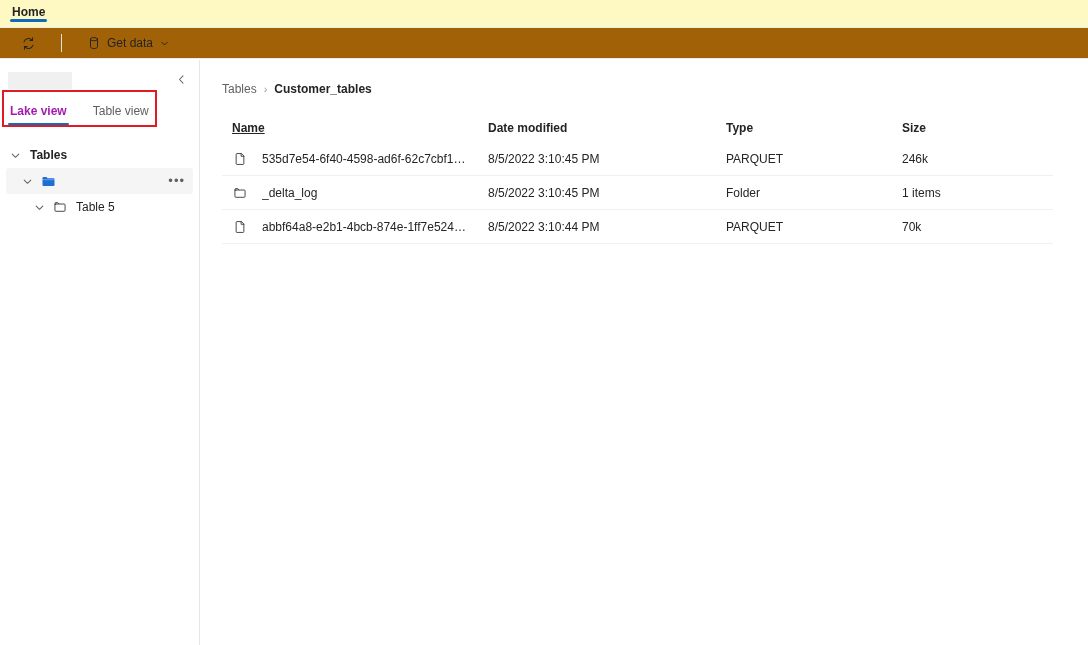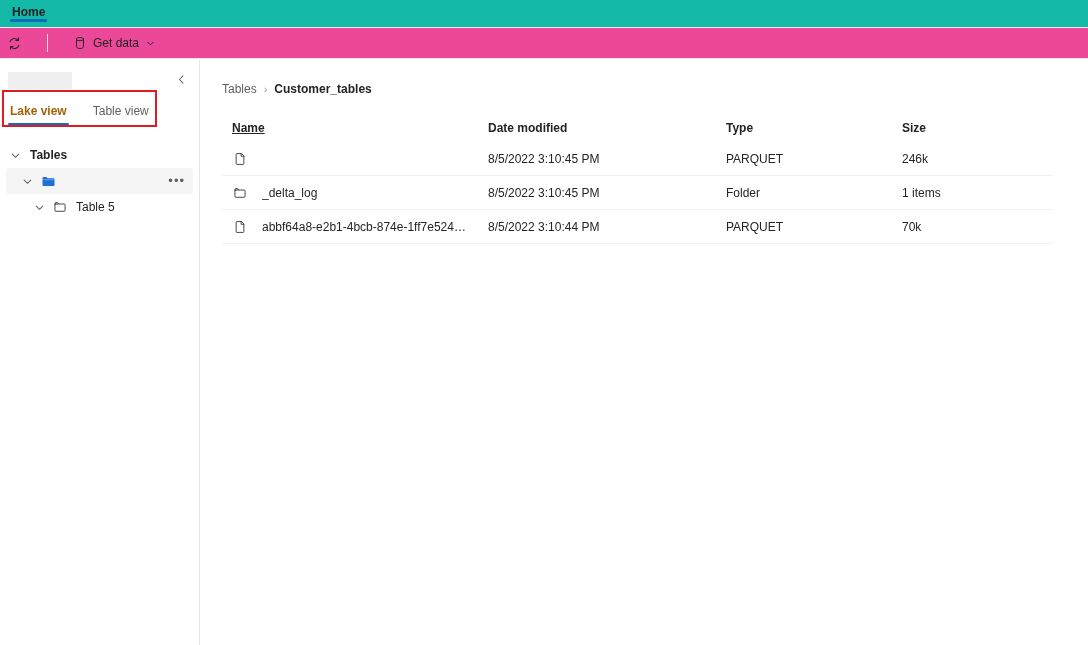--- a/index.html
+++ b/index.html
@@ -17,21 +17,21 @@
   }
 
   
   .ribbon-tabs {
     height: 28px;
     border-bottom: 1px solid #ebebeb;
     display: flex;
     align-items: flex-start;
     padding-left: 8px;
     box-sizing: border-box;
-    background: #14b8a6;
+    background: #fef9c3;
   }
   .ribbon-tab {
     position: relative;
     font-size: 12px;
     font-weight: bold;
     color: #242424;
     padding: 4px 4px 0 4px;
     line-height: 16px;
     cursor: default;
   }
@@ -44,23 +44,23 @@
     border-radius: 2px;
     background: #0f6cbd;
   }
 
   
   .command-bar {
     height: 31px;
     border-bottom: 1px solid #ebebeb;
     display: flex;
     align-items: center;
-    padding-left: 0;
-    box-sizing: border-box;
-    background: #ec4899;
+    padding-left: 14px;
+    box-sizing: border-box;
+    background: #a16207;
     gap: 12px;
   }
   .cmd-btn {
     display: flex;
     align-items: center;
     gap: 6px;
     height: 24px;
     padding: 0 7px;
     border-radius: 4px;
     font-size: 12px;
@@ -143,21 +143,21 @@
   .view-tab {
     position: relative;
     font-size: 12px;
     color: #616161;
     padding: 3px 2px 8px 2px;
     margin-right: 22px;
     line-height: 16px;
     cursor: default;
     white-space: nowrap;
   }
-  .view-tab.active { color: #a16207; font-weight: bold; }
+  .view-tab.active { color: #a21caf; font-weight: bold; }
   .view-tab .vt-underline {
     position: absolute;
     left: 0;
     right: 0;
     bottom: 2px;
     height: 2px;
     border-radius: 2px;
     background: #0f6cbd;
   }
 
@@ -407,20 +407,21 @@
       </div>
 
       <div class="ft-row">
         <div class="col-name">
           <span class="row-ico">
             <svg width="14" height="14" viewBox="0 0 16 16" fill="none" stroke="#3b3b3b" stroke-width="1.05" stroke-linecap="round" stroke-linejoin="round">
               <path d="M9.3 1.8H4.6a1 1 0 0 0-1 1v10.4a1 1 0 0 0 1 1h6.8a1 1 0 0 0 1-1V4.9z"></path>
               <path d="M9.3 1.8v3.1h3.1"></path>
             </svg>
           </span>
+          <span class="row-name">535d7e54-6f40-4598-ad6f-62c7cbf1…</span>
         </div>
         <div class="col-date">8/5/2022 3:10:45 PM</div>
         <div class="col-type">PARQUET</div>
         <div class="col-size">246k</div>
       </div>
 
       <div class="ft-row">
         <div class="col-name">
           <span class="row-ico">
             <svg width="14" height="14" viewBox="0 0 16 16" fill="none" stroke="#3b3b3b" stroke-width="1.05" stroke-linecap="round" stroke-linejoin="round">

